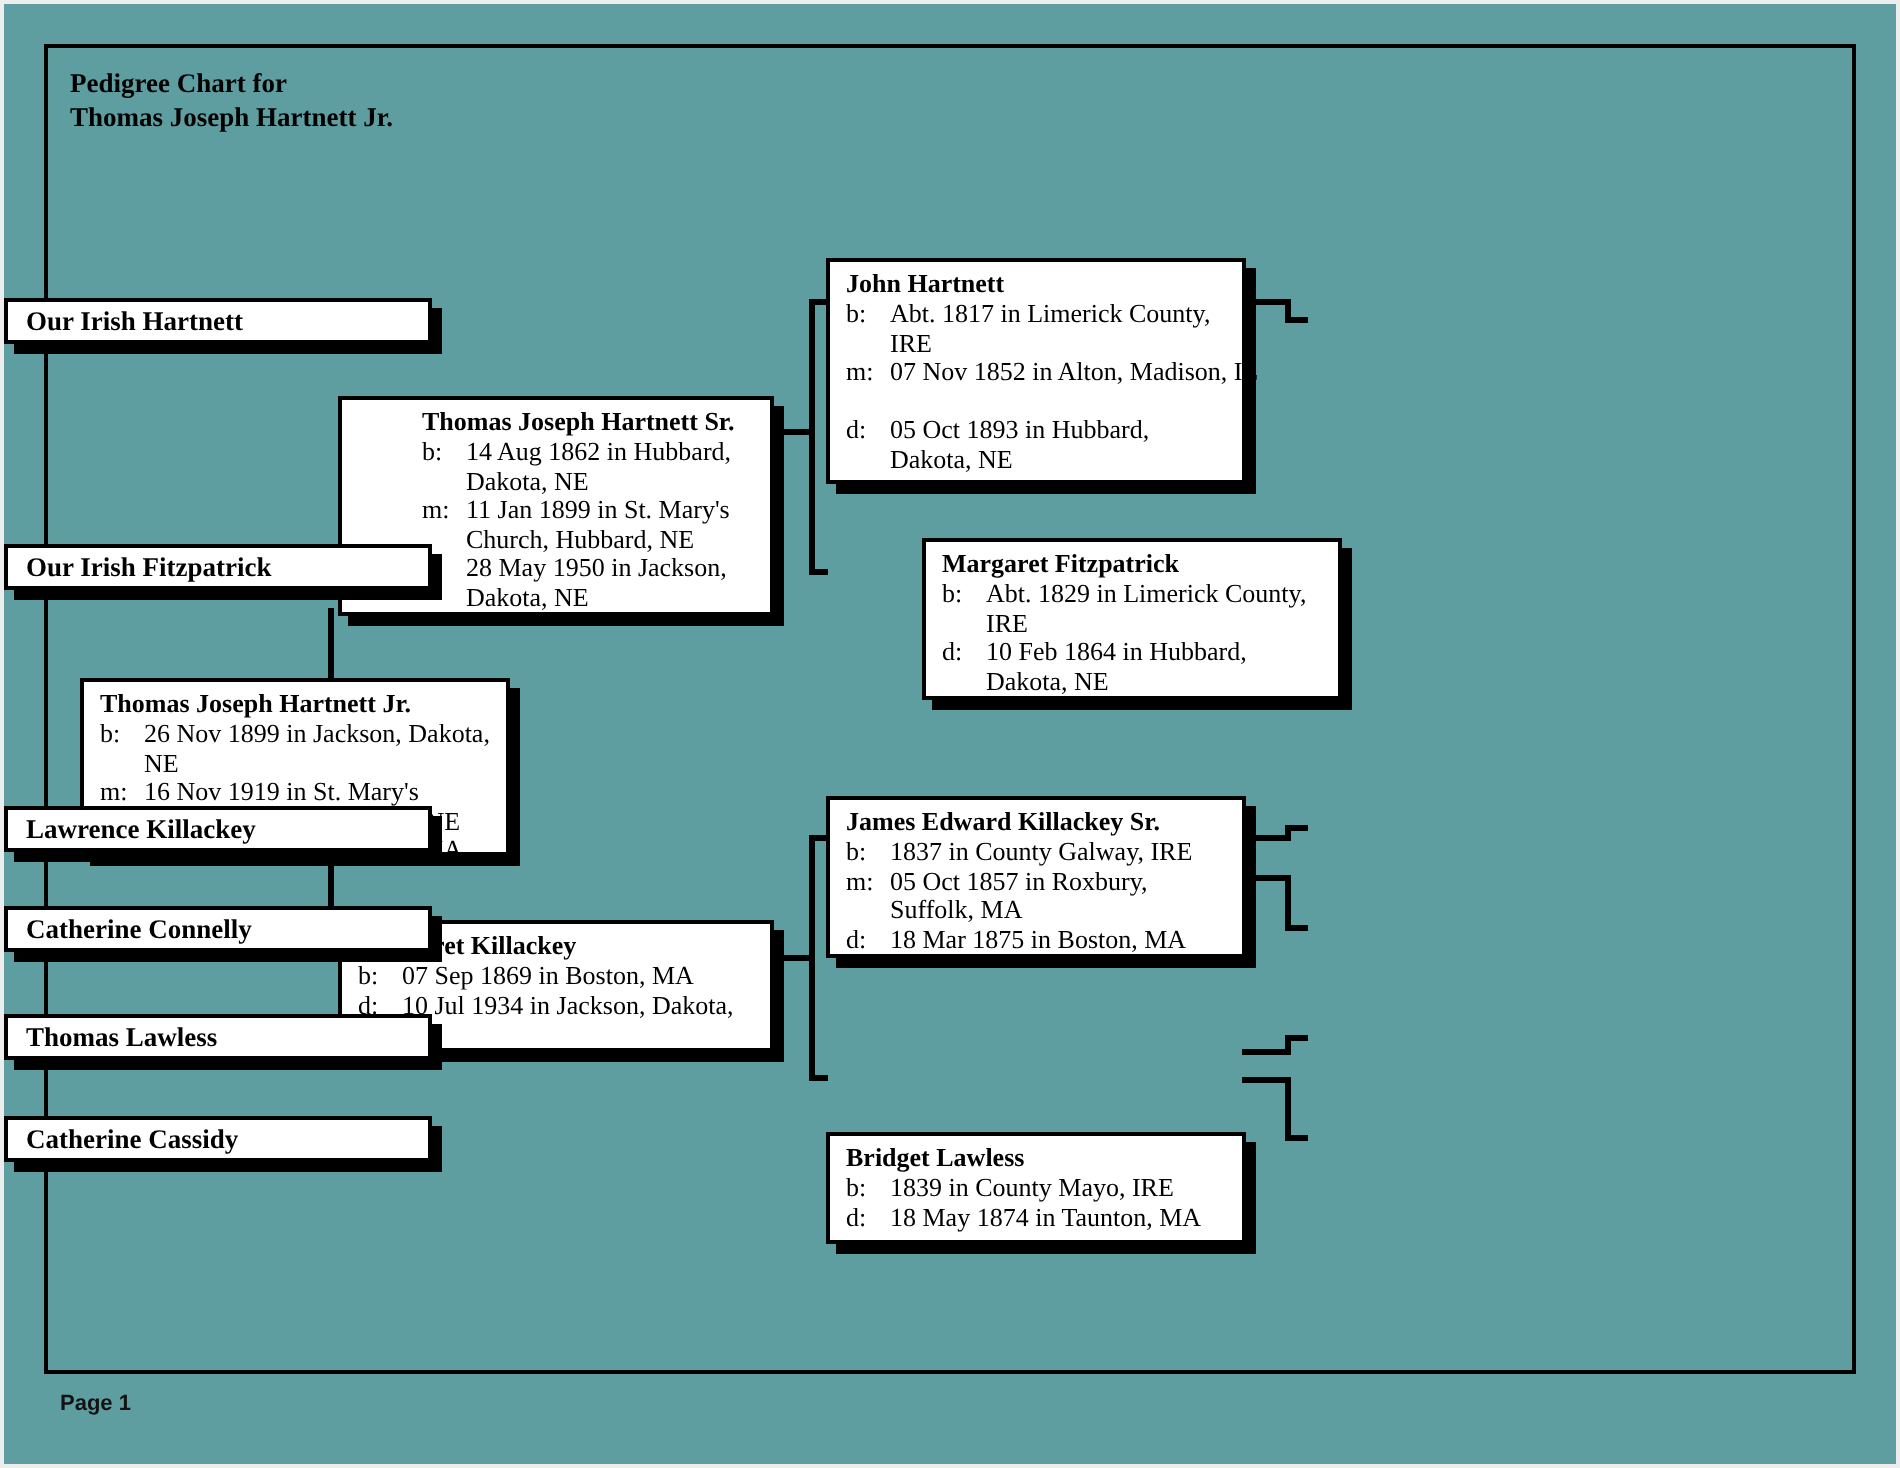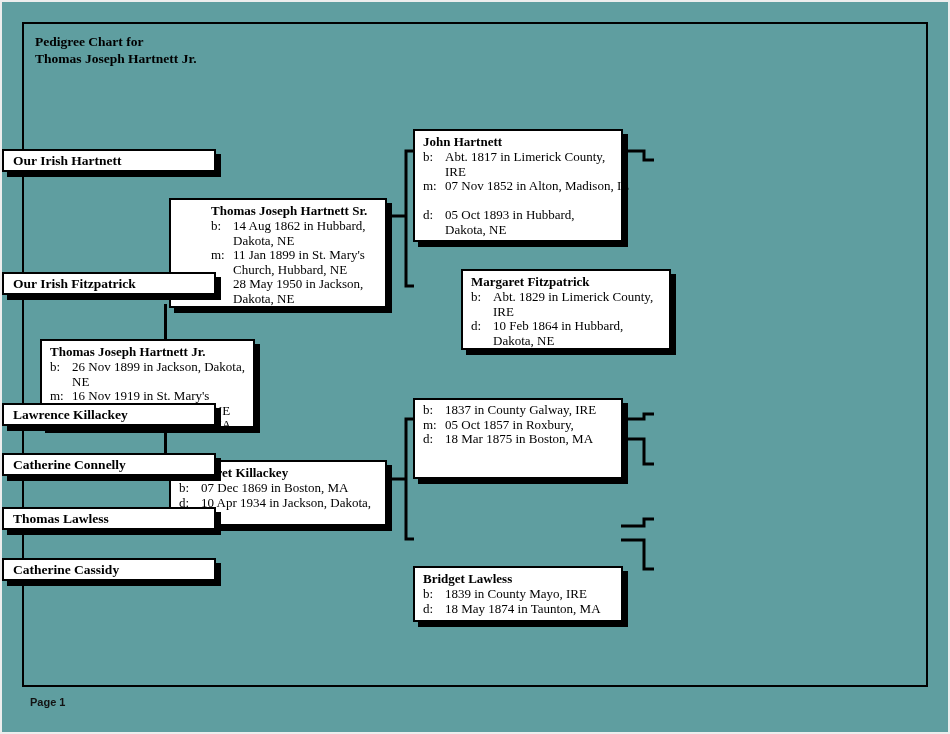--- a/index.html
+++ b/index.html
@@ -118,25 +118,25 @@
     <div class="prow">
         <span class="plbl"></span>
         <span class="pval">Dakota, NE</span>
       </div>
   </div>
 
   <div class="pbox" style="left:167px; top:458px; width:218px; height:66px;">
     <div class="pname">Margaret Killackey</div>
     <div class="prow">
         <span class="plbl">b:</span>
-        <span class="pval">07 Dec 1869 in Boston, MA</span>
-      </div>
-    <div class="prow">
-        <span class="plbl">d:</span>
-        <span class="pval">10 Apr 1934 in Jackson, Dakota,</span>
+        <span class="pval">07 Sep 1869 in Boston, MA</span>
+      </div>
+    <div class="prow">
+        <span class="plbl">d:</span>
+        <span class="pval">10 Jul 1934 in Jackson, Dakota,</span>
       </div>
     <div class="prow">
         <span class="plbl"></span>
         <span class="pval">NE</span>
       </div>
   </div>
 
   <div class="pbox" style="left:411px; top:127px; width:210px; height:113px;">
     <div class="pname">John Hartnett</div>
     <div class="prow">
@@ -179,27 +179,32 @@
         <span class="plbl">d:</span>
         <span class="pval">10 Feb 1864 in Hubbard,</span>
       </div>
     <div class="prow">
         <span class="plbl"></span>
         <span class="pval">Dakota, NE</span>
       </div>
   </div>
 
   <div class="pbox" style="left:411px; top:396px; width:210px; height:81px;">
+    <div class="pname">James Edward Killackey Sr.</div>
     <div class="prow">
         <span class="plbl">b:</span>
         <span class="pval">1837 in County Galway, IRE</span>
       </div>
     <div class="prow">
         <span class="plbl">m:</span>
         <span class="pval">05 Oct 1857 in Roxbury,</span>
+      </div>
+    <div class="prow">
+        <span class="plbl"></span>
+        <span class="pval">Suffolk, MA</span>
       </div>
     <div class="prow">
         <span class="plbl">d:</span>
         <span class="pval">18 Mar 1875 in Boston, MA</span>
       </div>
   </div>
 
   <div class="pbox" style="left:411px; top:516px; width:210px; height:56px;margin-top:48px;">
     <div class="pname">Bridget Lawless</div>
     <div class="prow">

